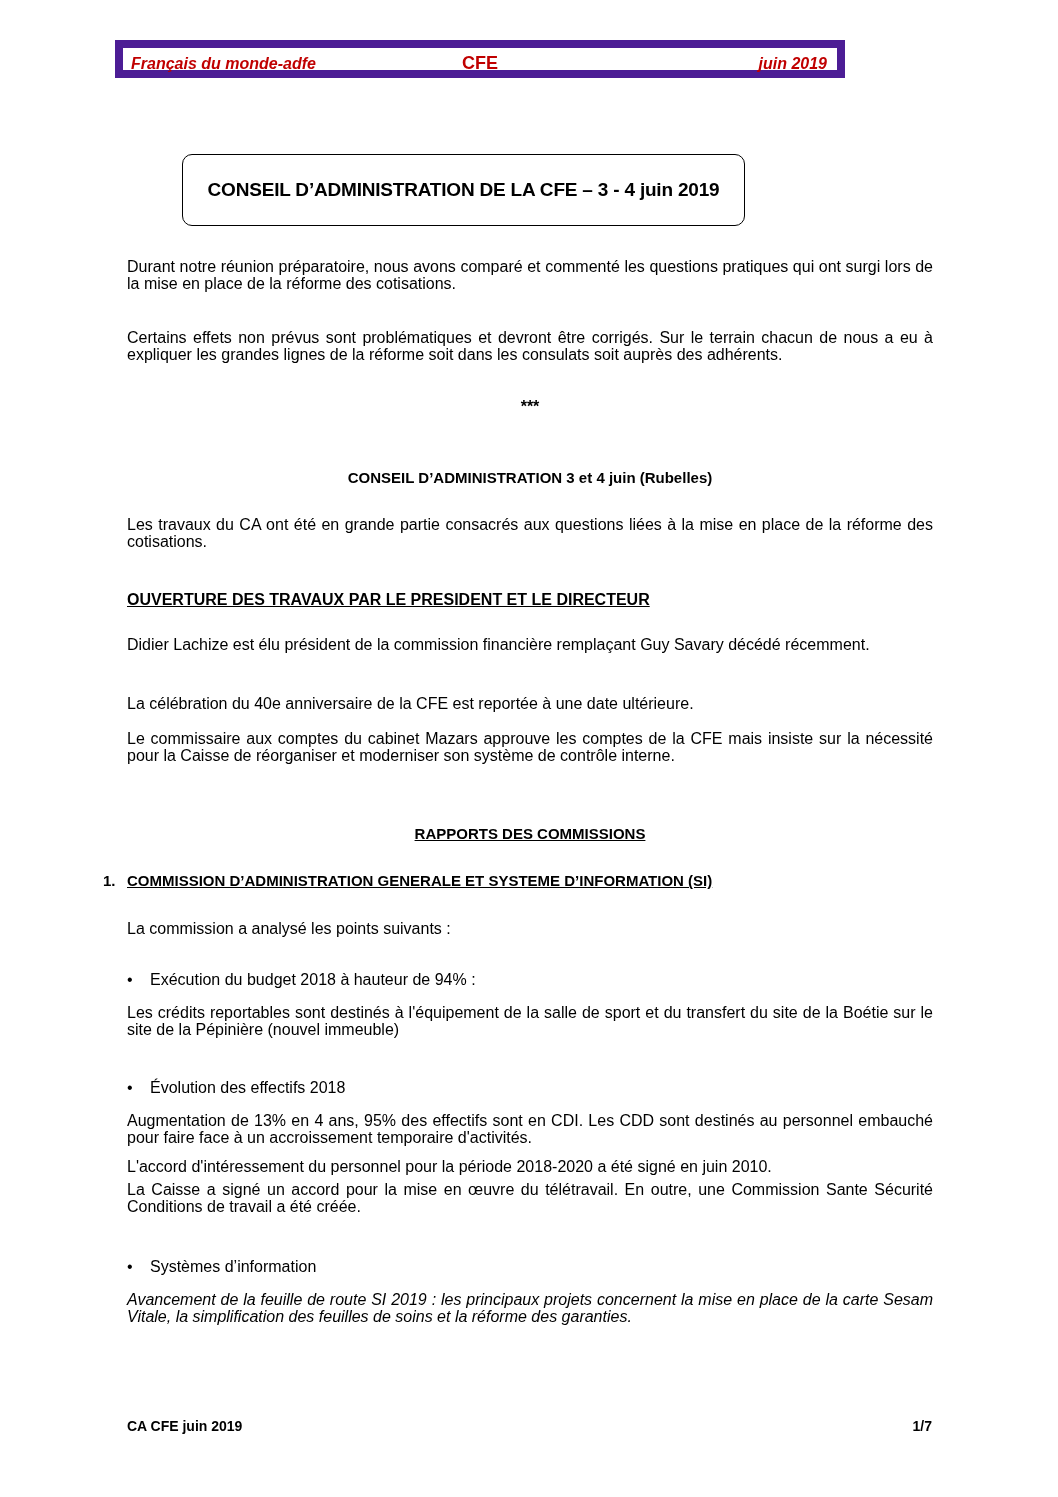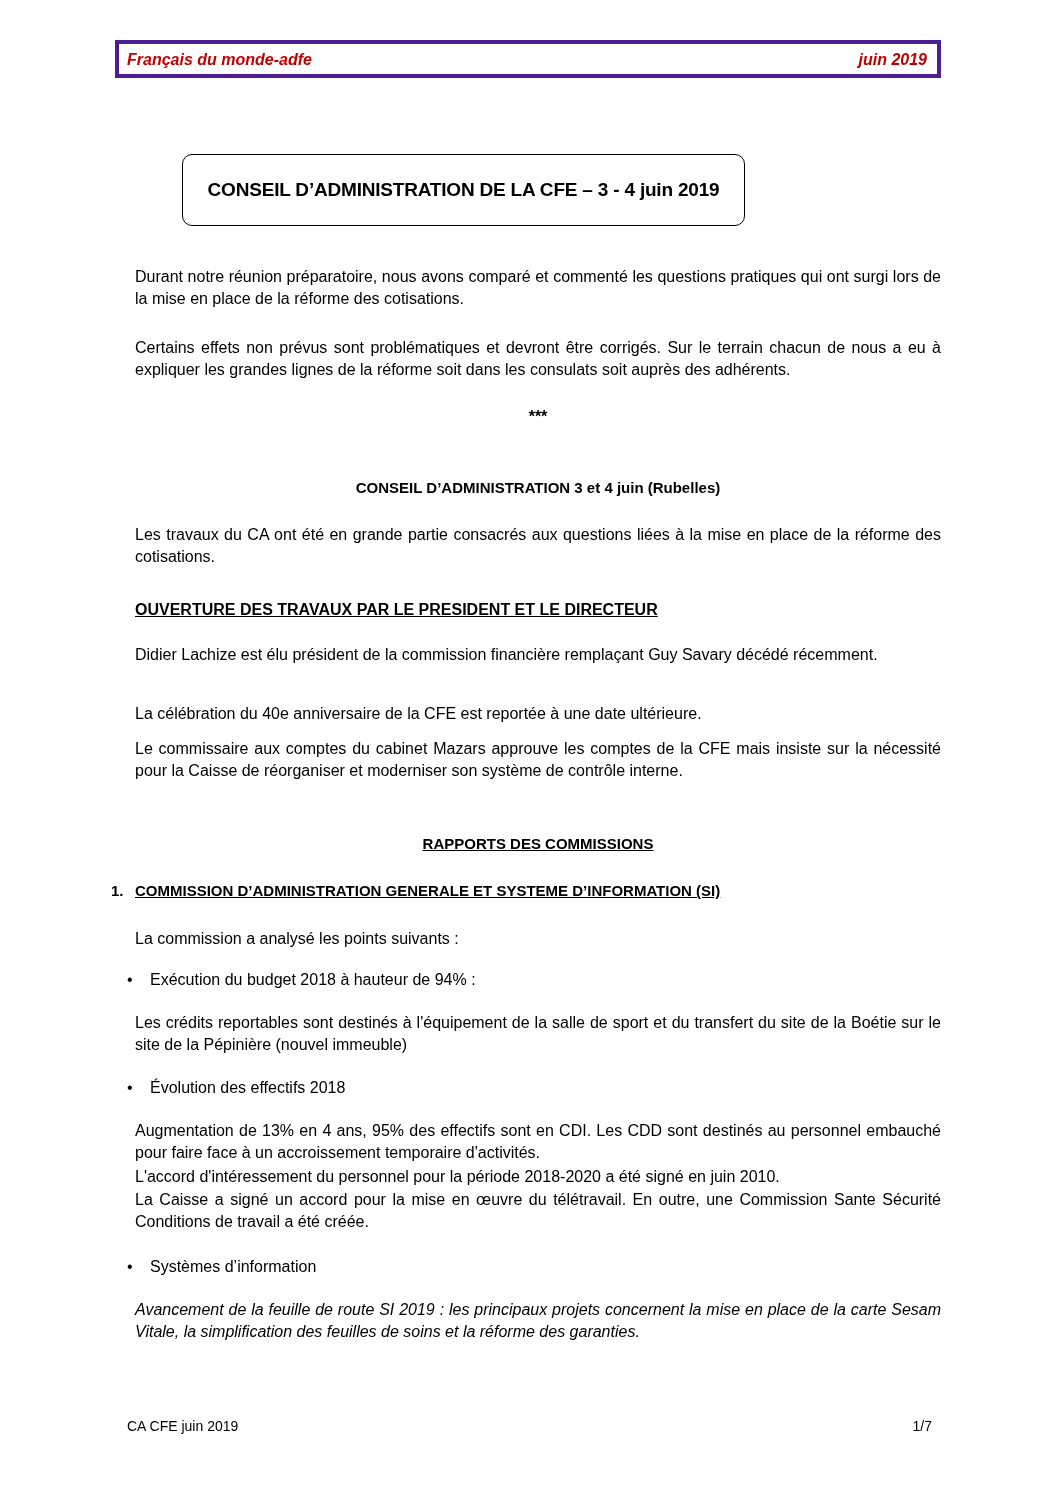--- a/index.html
+++ b/index.html
@@ -1,42 +1,43 @@
 <!DOCTYPE html>
 <html><head>
 <meta charset="utf-8">
 <style>
   html, body { margin: 0; padding: 0; background: #ffffff; }
   body { width: 1058px; height: 1497px; position: relative; overflow: hidden;
          font-family: "Liberation Sans", sans-serif; color: #000; }
-  .header-box { position: absolute; left: 115px; top: 40px; width: 826px; height: 38px;
-                border: 4px solid #4c1d95; box-sizing: border-box; }
+  .header-box { position: absolute; left: 115px; top: 40px; width: 730px; height: 38px;
+                border: 8px solid #4c1d95; box-sizing: border-box; }
   .hdr { position: absolute; top: 7px; font-size: 16px; font-weight: bold; font-style: italic;
          color: #c00000; }
   .hdr-left { left: 8px; }
   .hdr-center { left: 0; right: 0; text-align: center; font-style: normal; font-size: 18px; top: 5px; }
   .hdr-right { right: 10px; }
   .title-box { position: absolute; left: 182px; top: 154px; width: 563px; height: 72px;
                border: 1.5px solid #000; border-radius: 10px; box-sizing: border-box;
                display: flex; align-items: center; justify-content: center; }
   .title-box span { font-size: 19px; font-weight: bold; letter-spacing: -0.2px; }
-  .p { position: absolute; left: 127px; width: 806px; font-size: 16px; line-height: 22px; margin: 8px; }
+  .p { position: absolute; left: 127px; width: 806px; font-size: 16px; line-height: 17px; margin: 0; }
   .justify { text-align: justify; text-align-last: left; }
   .center { text-align: center; }
   .bold { font-weight: bold; }
   .u { text-decoration: underline; }
   .bullet { position: absolute; left: 127px; font-size: 16px; font-weight: normal; line-height: 23px; }
   .bullet .dot { display: inline-block; width: 23px; }
-  .footer { position: absolute; top: 1418px; font-size: 14px; }
+  .footer { position: absolute; top: 1418px; font-size: 14px; font-weight: bold; }
 </style>
 </head>
 <body>
 
 <div class="header-box">
   <span class="hdr hdr-left">Français du monde-adfe</span>
+  <span class="hdr hdr-center">CFE</span>
   <span class="hdr hdr-right">juin 2019</span>
 </div>
 
 <div class="title-box">
   <span>CONSEIL D’ADMINISTRATION DE LA CFE – 3 - 4 juin 2019</span>
 </div>
 
 <p class="p justify" style="top:258px;">Durant notre réunion préparatoire, nous avons comparé et commenté les questions pratiques qui ont surgi lors de la mise en place de la réforme des cotisations.</p>
 <p class="p justify" style="top:329px;">Certains effets non prévus sont problématiques et devront être corrigés. Sur le terrain chacun de nous a eu à expliquer les grandes lignes de la réforme soit dans les consulats soit auprès des adhérents.</p>
 

